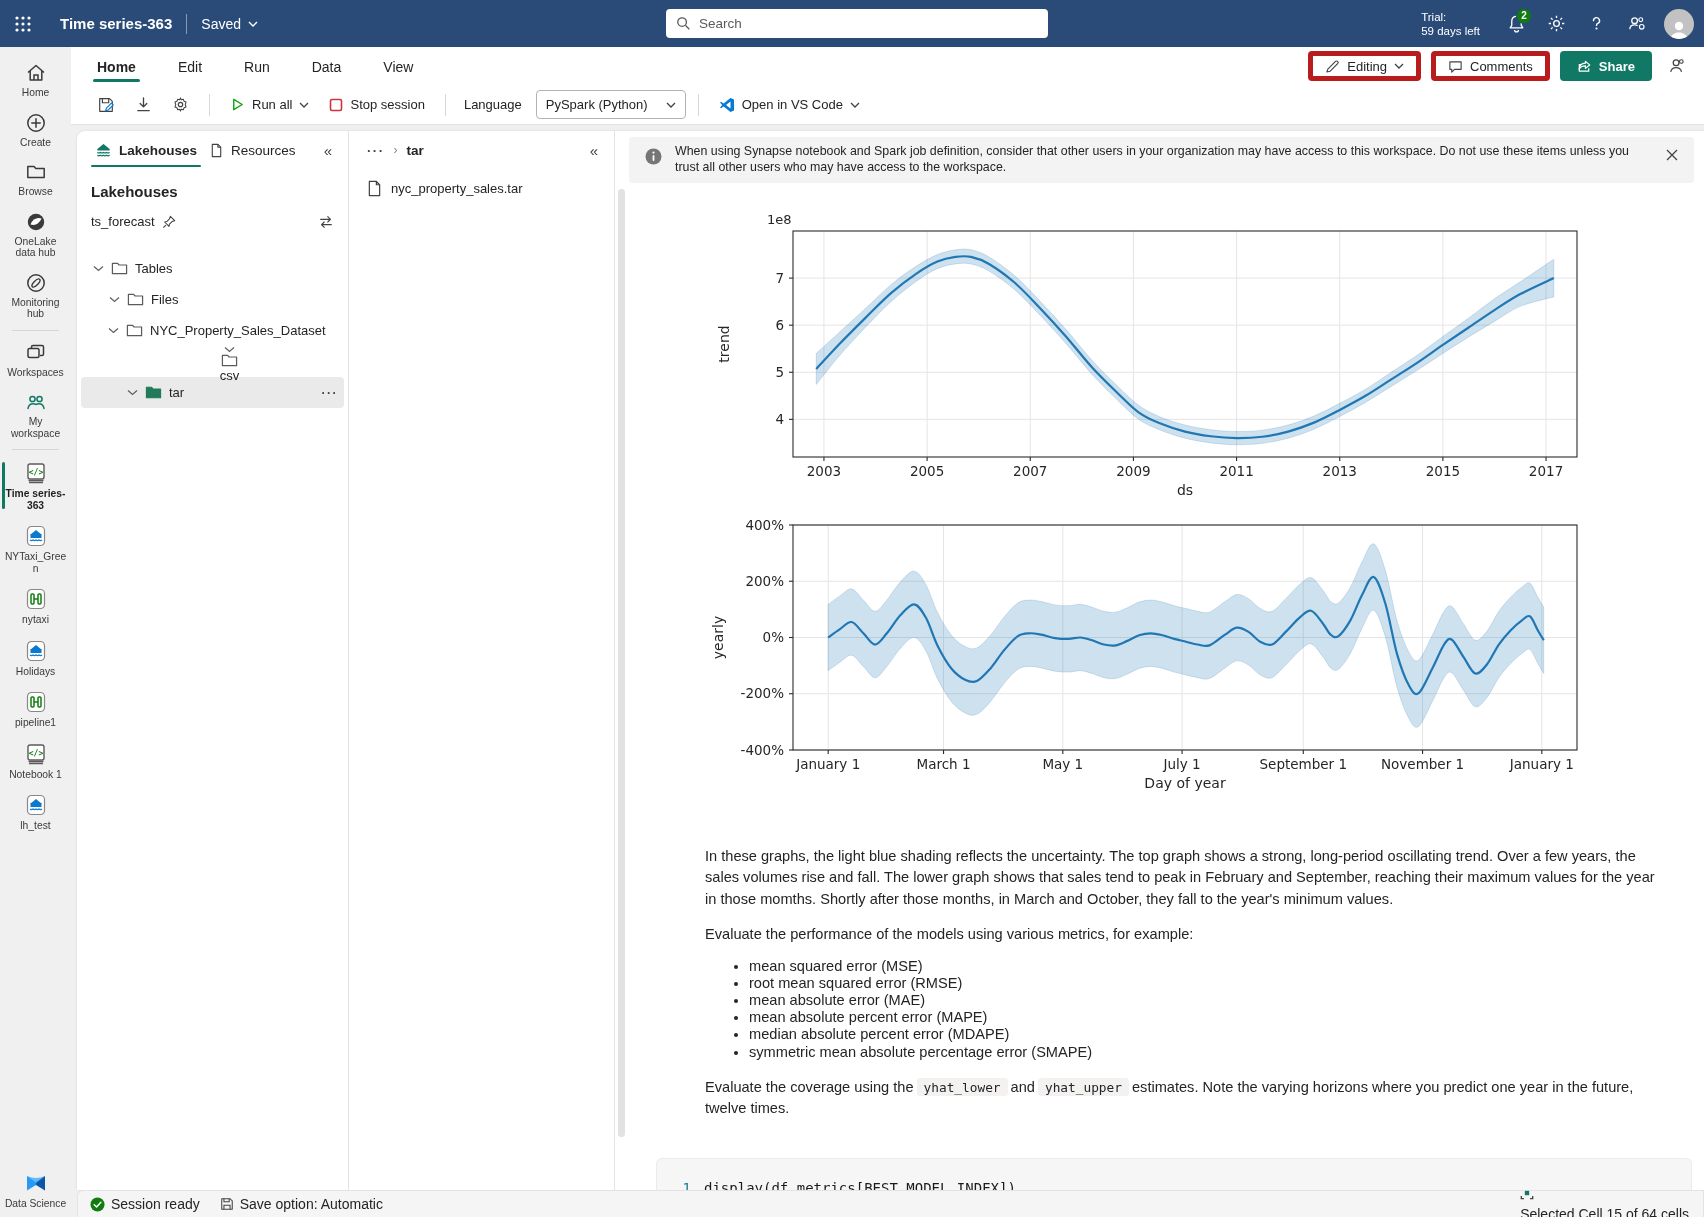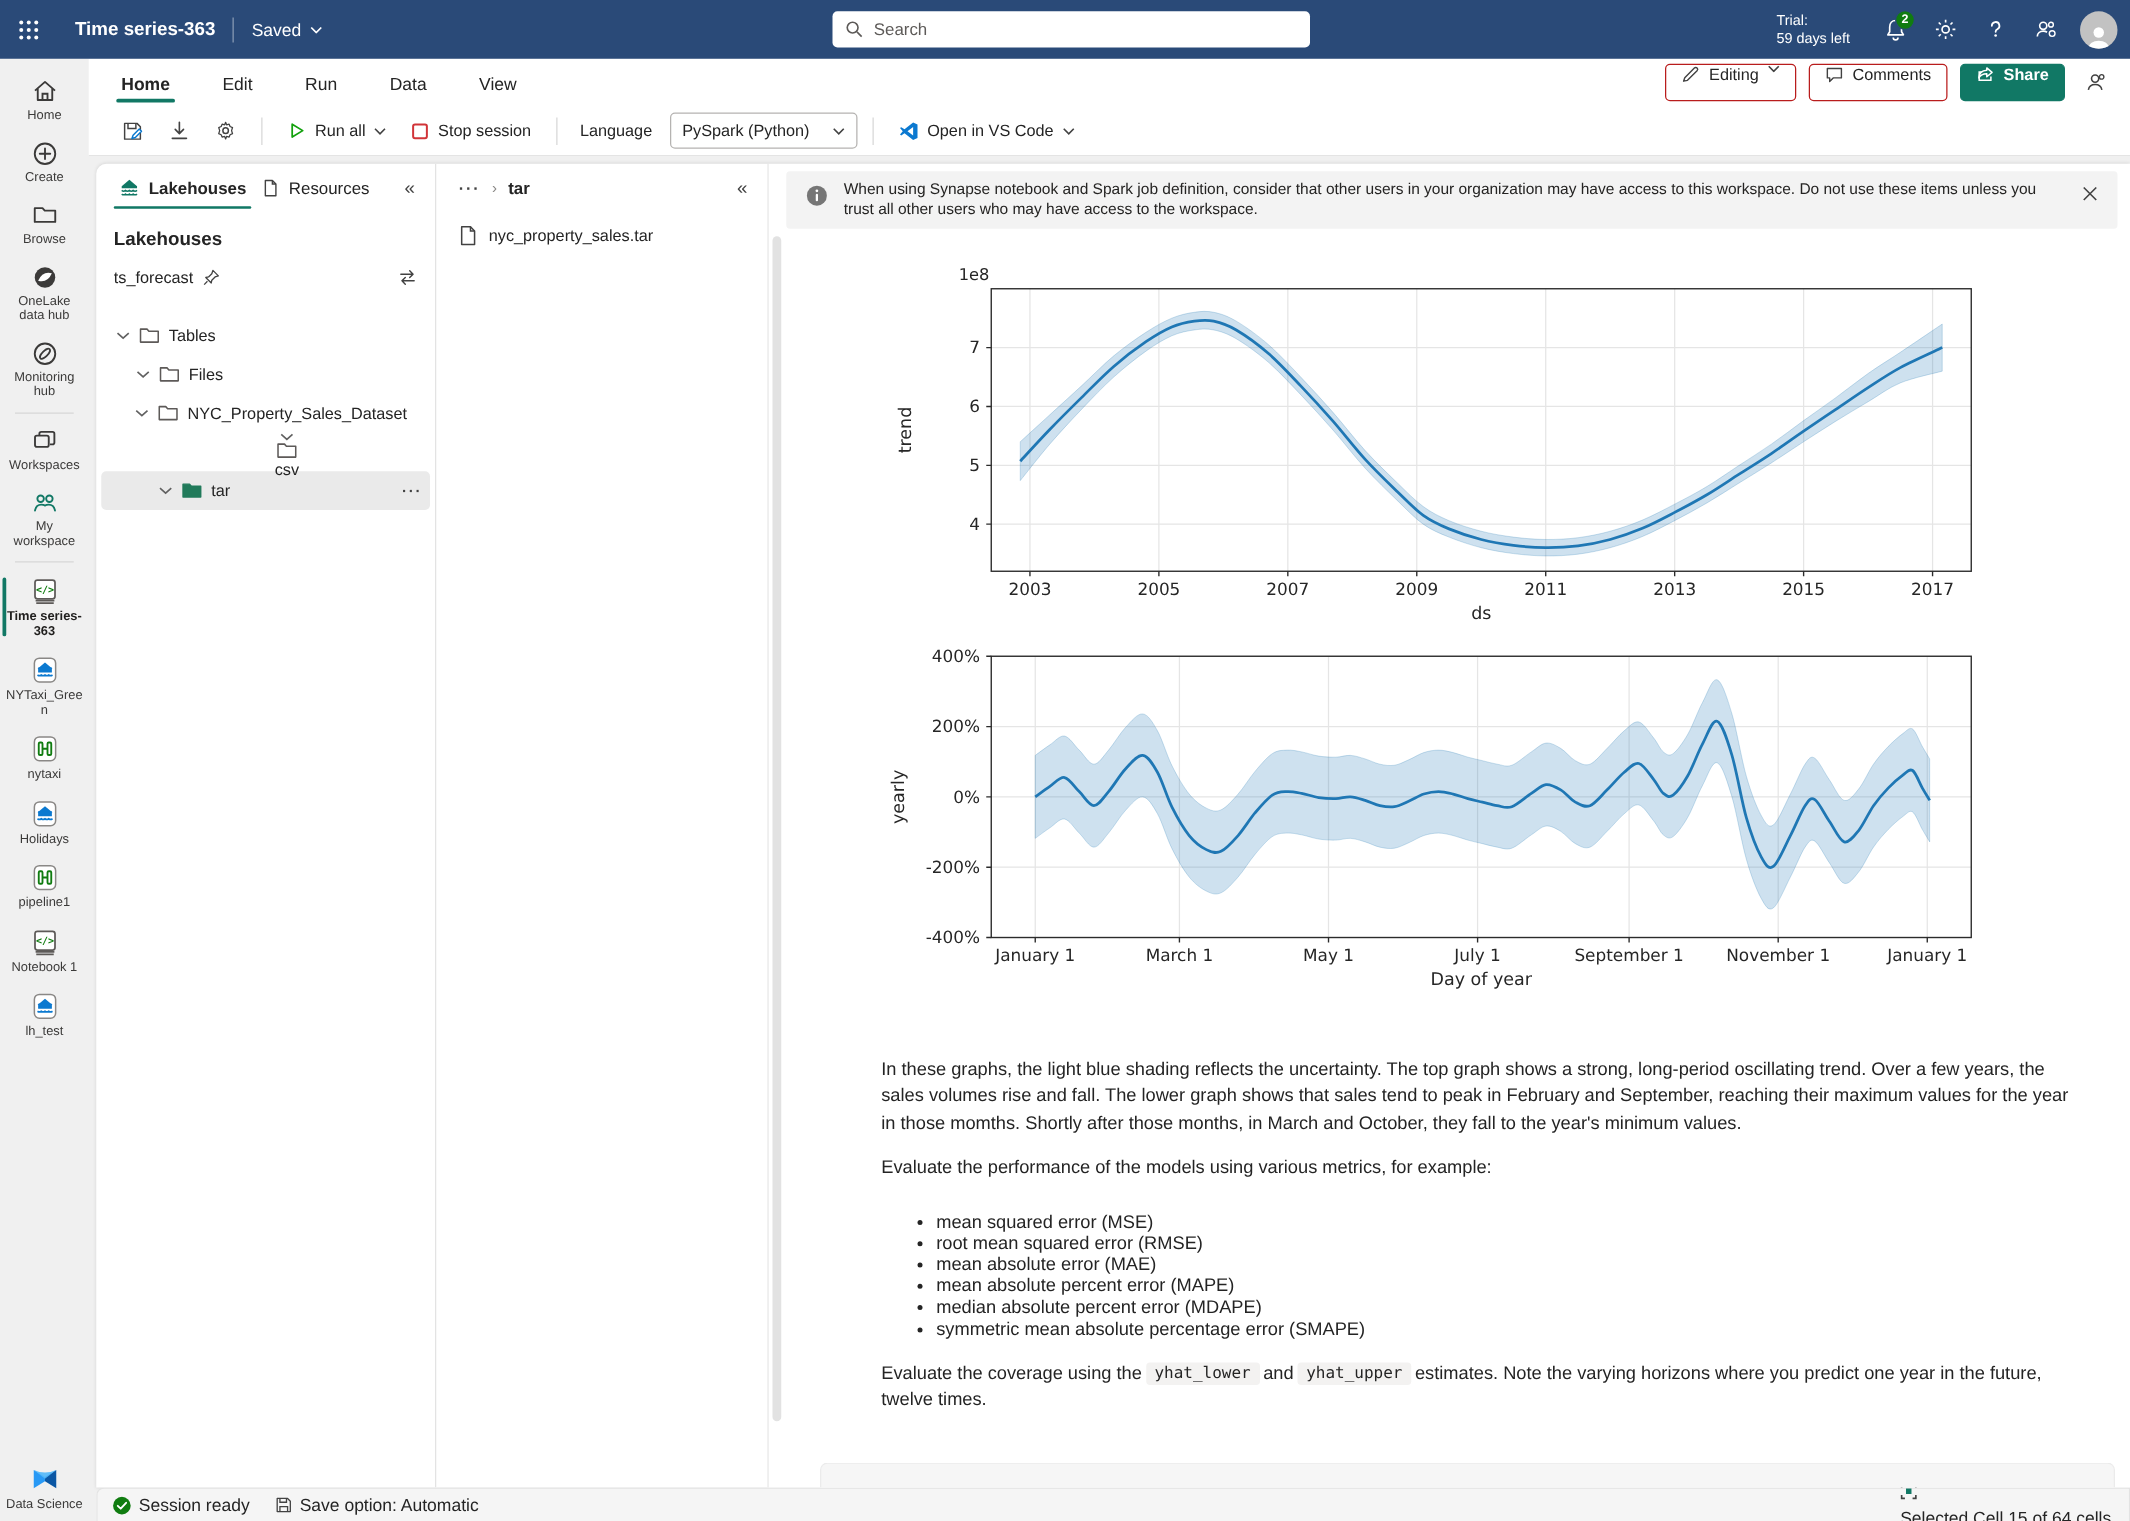--- a/index.html
+++ b/index.html
@@ -46,21 +46,21 @@
   
   .workarea { flex:1; display:flex; flex-direction:column; min-width:0; }
   .hdr { background:#fff; flex:0 0 auto; }
   .menurow { height:38px; display:flex; align-items:center; padding:0 12px 0 24px; }
   .mtab { font-size:14px; color:#242424; padding:9px 2px 7px; margin-right:38px; cursor:pointer;
     position:relative; white-space:nowrap; }
   .mtab.active { font-weight:700; }
   .mtab.active::after { content:""; position:absolute; left:-2px; right:-2px; bottom:0; height:3px;
     border-radius:2px; background:#117865; }
   .menuright { margin-left:auto; display:flex; align-items:center; gap:10px; }
-  .btn { display:flex; gap:7px; height:30px; padding:0 12px; border:1px solid #b91c1c;
+  .btn { display:flex; align-items:center; gap:7px; height:30px; padding:0 12px; border:5px solid #b91c1c;
     border-radius:4px; background:#fff; font-size:13px; color:#242424; cursor:pointer; white-space:nowrap; }
   .btn.primary { background:#117865; border-color:#117865; color:#fff; font-weight:600; }
   .iconbtn { width:30px; height:30px; display:flex; align-items:center; justify-content:center;
     cursor:pointer; border-radius:4px; }
 
   .toolbar { height:40px; display:flex; align-items:center; padding:0 12px 0 18px; gap:4px;
     border-bottom:1px solid #e4e4e4; }
   .tbtn { display:flex; align-items:center; gap:7px; height:30px; padding:0 8px; border-radius:4px;
     cursor:pointer; font-size:13px; color:#242424; white-space:nowrap; }
   .tdiv { width:1px; height:22px; background:#d8d8d8; margin:0 8px; }
@@ -120,21 +120,21 @@
   .band { fill:rgba(31,119,180,.22); stroke:rgba(31,119,180,.30); stroke-width:.6; }
   .tickmark { stroke:#2b2b2b; stroke-width:1.1; }
   .ticklab, .axlab, .offlab { font-family:"DejaVu Sans", sans-serif; fill:#262626; }
   .ticklab { font-size:13.5px; }
   .axlab { font-size:14px; }
   .offlab { font-size:13px; }
   .para { font-size:14.6px; line-height:21.5px; max-width:958px; color:#242424; }
   .p1 { margin-top:46px; }
   .p2 { margin-top:14px; }
   .p3 { margin-top:16px; }
-  ul.metrics { margin:24px 0 0 0; padding-left:44px; max-width:900px; }
+  ul.metrics { margin:12px 0 0 0; padding-left:44px; max-width:900px; }
   ul.metrics li { font-size:14.6px; line-height:17.2px; color:#242424; }
   .chip { font-family:"DejaVu Sans Mono", monospace; font-size:12.8px; background:#f3f2f1;
     border-radius:3px; padding:1.5px 7px; margin:0 3px; color:#242424; }
   .codecell { margin:38px 12px 0 41px; background:#f6f6f6; border:1px solid #ebebeb;
     border-bottom:none; border-radius:6px 6px 0 0; padding:21px 0 40px; }
   .codeline { display:flex; align-items:baseline; font-family:"DejaVu Sans Mono", monospace; font-size:14px; }
   .codeline .ln { width:34px; text-align:right; color:#237893; flex:0 0 auto; }
   .codeline code { margin-left:13px; color:#1b1b1b; font-family:inherit; }
 
   

